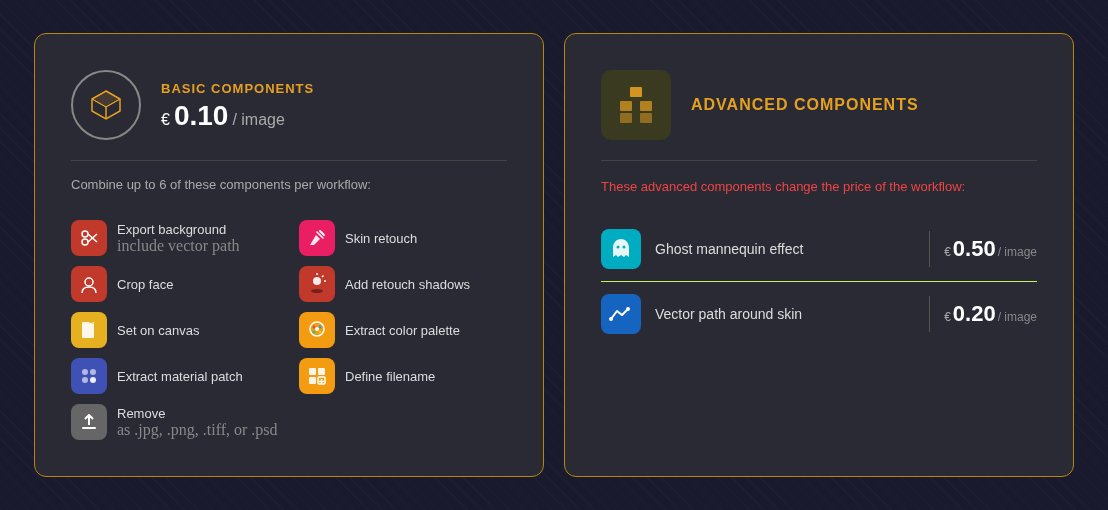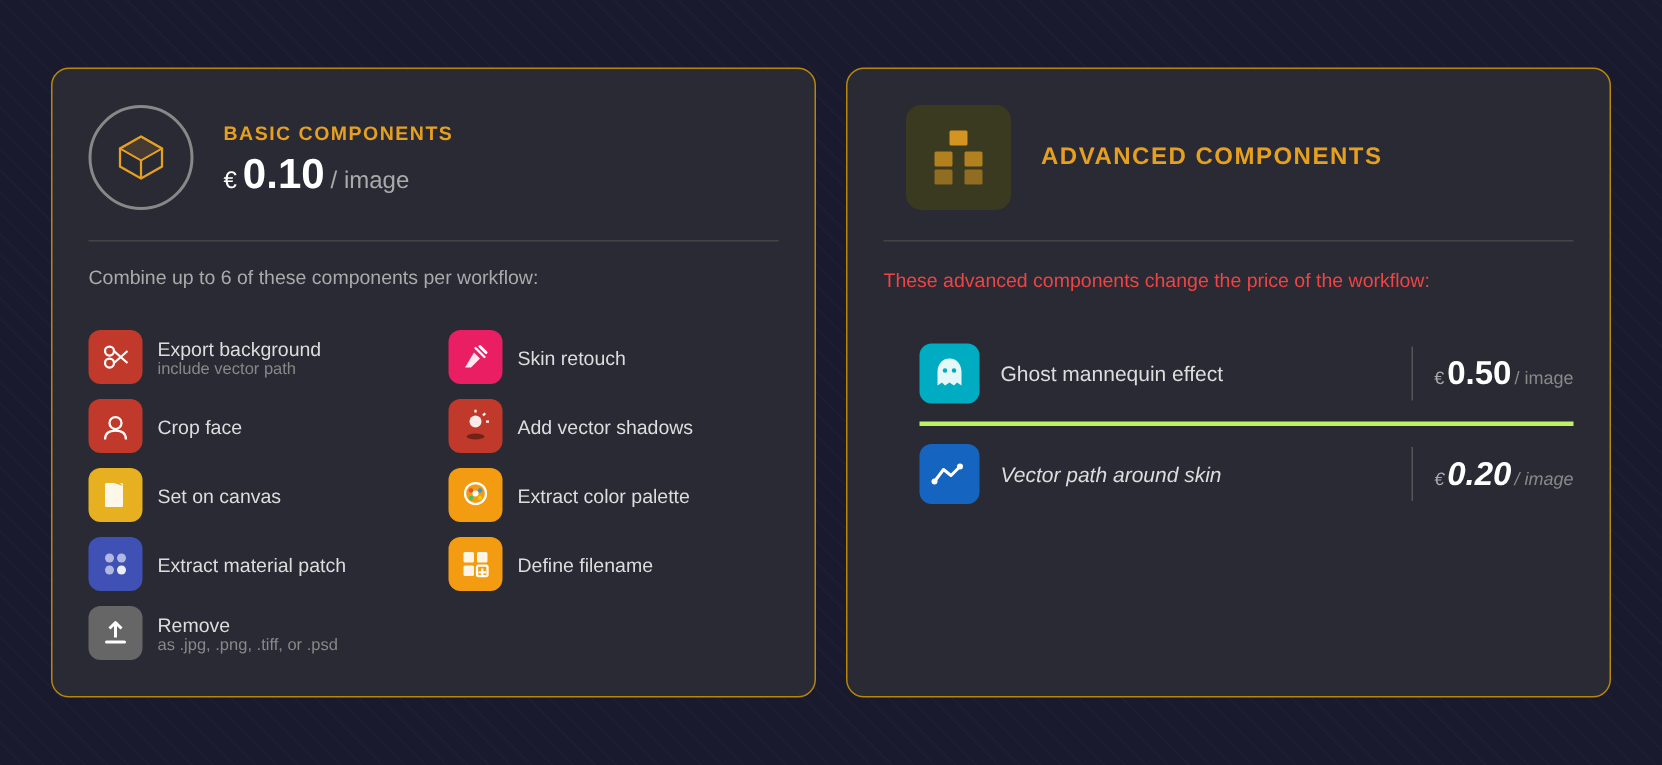--- a/index.html
+++ b/index.html
@@ -24,21 +24,21 @@
       display: flex;
       gap: 20px;
       padding: 20px;
       width: 100%;
       max-width: 1080px;
     }
     .card {
       background: #2a2a35;
       border: 1px solid #b8860b;
       border-radius: 12px;
-      padding: 24px;
+      padding: 36px;
       flex: 1;
     }
     .card-header {
       display: flex;
       align-items: center;
       gap: 20px;
       margin-bottom: 20px;
     }
     .icon-circle {
       width: 70px;
@@ -111,29 +111,29 @@
       flex-shrink: 0;
       font-size: 18px;
     }
     .feature-text .name {
       color: #ddd;
       font-size: 13px;
       font-weight: 500;
     }
     .feature-text .sub {
       color: #888;
-      font-size: 11px;
+      font-size: 16px;
+      font-family: Liberation Serif, serif;
     }
     
     .advanced-header {
       display: flex;
       align-items: center;
       gap: 20px;
       margin-bottom: 20px;
-      margin-left: 15px;
     }
     .icon-box {
       width: 70px;
       height: 70px;
       border-radius: 10px;
       background: #3a3a20;
       display: flex;
       align-items: center;
       justify-content: center;
       flex-shrink: 0;
@@ -148,25 +148,23 @@
       color: #ef4444;
       font-size: 13px;
       margin-bottom: 20px;
       line-height: 1.5;
     }
     .advanced-item {
       display: flex;
       align-items: center;
       gap: 14px;
       padding: 12px 0;
-      margin-left: 24px;
     }
     .advanced-item + .advanced-item {
-      border-top: 3px solid #bef264;
-      font-style: italic;
+      border-top: 1px solid #bef264;
     }
     .adv-icon {
       width: 40px;
       height: 40px;
       border-radius: 8px;
       display: flex;
       align-items: center;
       justify-content: center;
       flex-shrink: 0;
     }
@@ -282,21 +280,21 @@
         <div class="feature-icon bg-red">
           <svg width="22" height="22" viewBox="0 0 22 22">
             <circle cx="11" cy="8" r="4" fill="white" opacity="0.9"></circle>
             <line x1="11" y1="2" x2="11" y2="0" stroke="white" stroke-width="1.5"></line>
             <line x1="16" y1="4" x2="17.5" y2="2.5" stroke="white" stroke-width="1.5"></line>
             <line x1="18" y1="8" x2="20" y2="8" stroke="white" stroke-width="1.5"></line>
             <ellipse cx="11" cy="18" rx="6" ry="2" fill="rgba(0,0,0,0.4)"></ellipse>
           </svg>
         </div>
         <div class="feature-text">
-          <div class="name">Add vector shadows</div>
+          <div class="name">Add retouch shadows</div>
         </div>
       </div>
 
       <div class="feature-item">
         <div class="feature-icon bg-yellow">
           <svg width="22" height="22" viewBox="0 0 22 22">
             <rect x="4" y="3" width="12" height="16" rx="1" fill="white" opacity="0.9"></rect>
             <path d="M10 3 L14 3 L16 5" fill="#e6b020"></path>
           </svg>
         </div>

